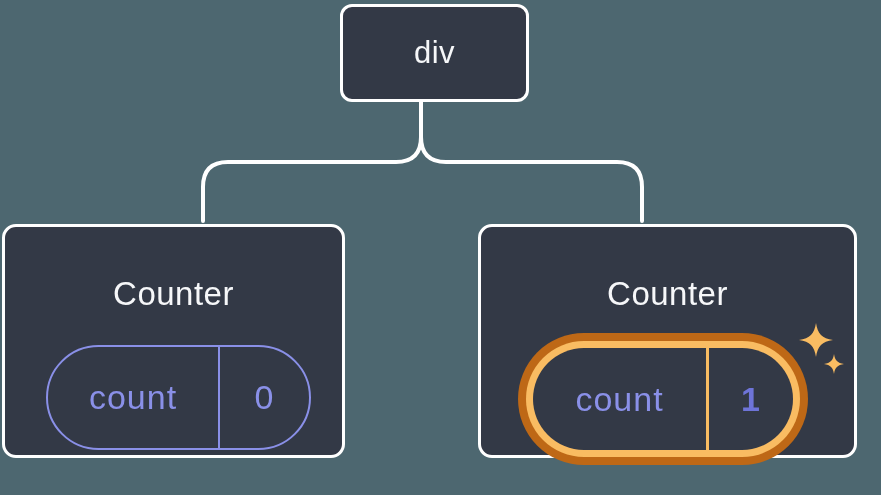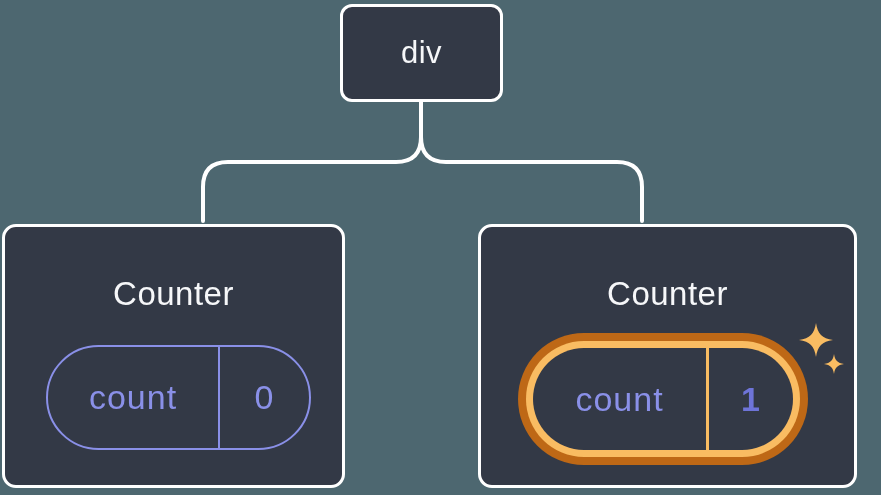--- a/index.html
+++ b/index.html
@@ -11,33 +11,33 @@
   html,body { background:#222; }
   body { font-family:"Liberation Sans", sans-serif; }
 
   .stage {
     position:relative; width:881px; height:495px;
     background:var(--background); overflow:hidden;
   }
 
   
   .node-root {
-    position:absolute; left:340px; top:4px; width:163px; height:98px;
+    position:absolute; left:340px; top:4px; width:189px; height:98px;
     background:var(--card); border:3px solid var(--cardBorder); border-radius:12px;
     display:flex; align-items:center; justify-content:center;
     color:var(--titleText); font-size:31px; font-weight:500; letter-spacing:0.5px;
   }
 
   
   .connector { position:absolute; left:0; top:0; width:881px; height:495px; }
   .connector path { stroke:var(--connector); stroke-width:4; fill:none; stroke-linecap:round; }
 
   
   .card {
-    position:absolute; top:224px; height:264px;
+    position:absolute; top:224px; height:234px;
     background:var(--card); border:3px solid var(--cardBorder); border-radius:14px;
   }
   .card-left  { left:2px;   width:343px; }
   .card-right { left:478px; width:379px; }
 
   .card-title {
     position:absolute; top:50px; left:0; right:0; text-align:center;
     color:var(--titleText); font-size:33px; font-weight:500; line-height:33px;
     letter-spacing:0.5px;
   }

